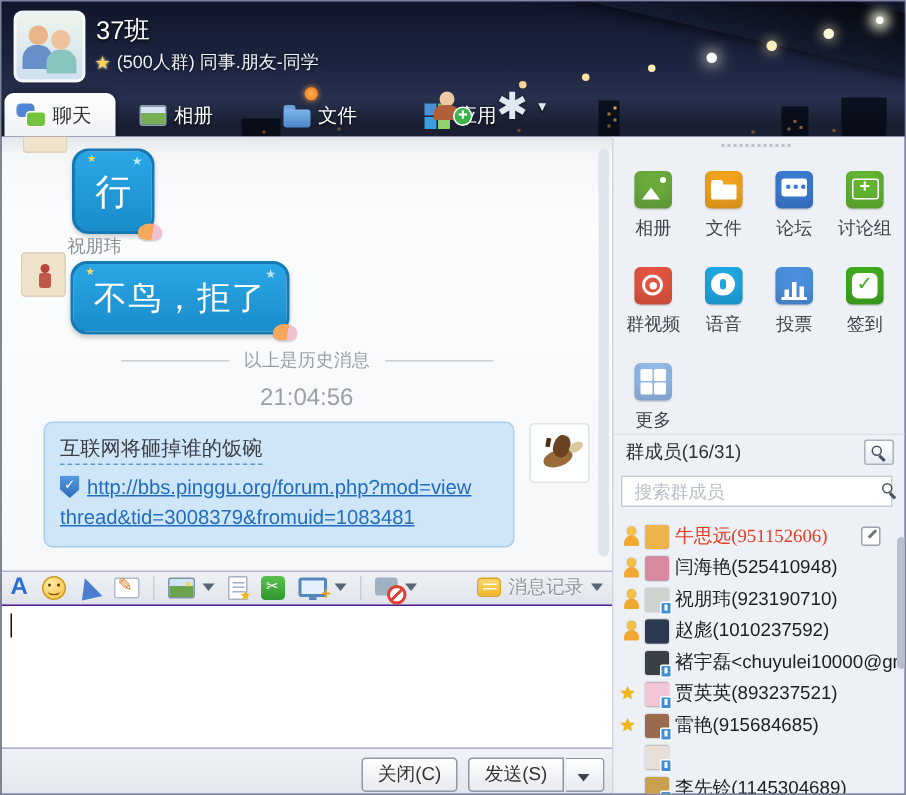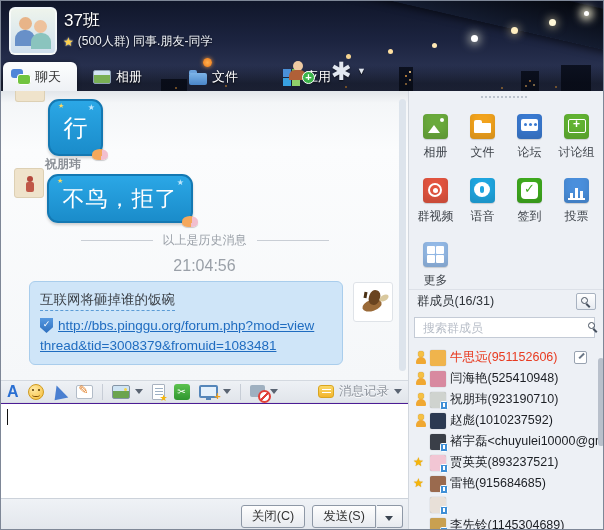--- a/index.html
+++ b/index.html
@@ -58,21 +58,21 @@
   
   .chat{position:absolute;left:0;top:90px;width:407px;height:289px;background:linear-gradient(180deg,#e2e6ea 0,#f4f6f8 12px,#fbfcfd 60px,#f5f7f9 100%);overflow:hidden;}
   .chat-scroll{position:absolute;right:2px;top:8px;width:7px;height:272px;border-radius:4px;background:#dde4ec;}
   .partial-avatar{position:absolute;left:14px;top:0;width:30px;height:11px;background:#efe3cb;border:1px solid #ddd0b4;border-top:none;border-radius:0 0 3px 3px;}
   .bubble{position:absolute;background:linear-gradient(#2ba7e6,#1a8cca);border:2px solid #1478b2;border-radius:11px;color:#fff;display:flex;align-items:center;justify-content:center;box-shadow:0 2px 3px rgba(0,0,0,.18);}
   .bubble .deco-star{position:absolute;top:2px;right:6px;color:#bfe7fb;font-size:8px;}
   .bubble .deco-star2{position:absolute;top:1px;left:8px;color:#ffd95e;font-size:7px;}
   .bubble .deco-fox{position:absolute;right:-7px;bottom:-6px;width:16px;height:11px;border-radius:60% 60% 45% 45%;background:linear-gradient(100deg,#f5a85c 60%,#f2bfcf 60%);box-shadow:0 1px 1px rgba(0,0,0,.2);}
   .b1{left:47px;top:8px;width:55px;height:57px;font-size:24px;}
   .b2{left:46px;top:83px;width:146px;height:49px;font-size:22px;letter-spacing:1px;}
-  .peer-name{position:absolute;left:44px;top:65px;font-size:12px;color:#8a8f96;font-weight:bold;}
+  .peer-name{position:absolute;left:44px;top:65px;font-size:12px;color:#8a8f96;}
   .peer-avatar{position:absolute;left:13px;top:77px;width:30px;height:30px;border-radius:3px;background:#efe3cb;border:1px solid #ddd0b4;}
   .peer-avatar::before{content:"";position:absolute;left:12px;top:7px;width:6px;height:6px;border-radius:50%;background:#b4483c;}
   .peer-avatar::after{content:"";position:absolute;left:11px;top:13px;width:8px;height:10px;border-radius:2px;background:#c05848;}
   .hist-divider{position:absolute;left:0;top:141px;width:100%;display:flex;align-items:center;justify-content:center;gap:10px;color:#9aa0a8;font-size:12px;}
   .hist-divider::before,.hist-divider::after{content:"";width:72px;height:1px;background:#c9ced5;}
   .timestamp{position:absolute;left:0;top:166px;width:100%;text-align:center;color:#9aa0a8;font-size:16px;}
   .self-card{position:absolute;left:28px;top:190px;width:314px;height:84px;background:#cfe5f8;border:1px solid #a9cdec;border-radius:6px;padding:8px 10px;}
   .share-title{font-size:13.5px;color:#3a3f45;display:inline-block;border-bottom:1px dashed #5b9bd5;padding-bottom:1px;}
   .link-row{margin-top:7px;display:flex;align-items:center;gap:5px;}
   .shield{width:13px;height:15px;background:linear-gradient(#5598e0,#2e6fbe);clip-path:polygon(0 0,100% 0,100% 62%,50% 100%,0 62%);color:#fff;font-size:9px;text-align:center;line-height:13px;flex:none;}
@@ -163,21 +163,21 @@
   .m-badge{width:15px;height:15px;position:relative;flex:none;margin-right:2px;}
   .b-person,.b-star{display:none;position:absolute;inset:0;}
   .badge-member .b-person{display:block;}
   .badge-star .b-star{display:block;color:#f5b50a;font-size:12px;line-height:15px;text-shadow:0 0 1px #c98a00;}
   .b-person::before{content:"";position:absolute;left:5px;top:1px;width:6px;height:6px;border-radius:50%;background:#f6c043;box-shadow:0 0 1px #b07a10;}
   .b-person::after{content:"";position:absolute;left:3px;top:7px;width:10px;height:7px;border-radius:5px 5px 1px 1px;background:#f0a832;}
   .m-avatar{position:relative;width:16px;height:16px;border-radius:2px;flex:none;margin-right:4px;box-shadow:0 0 1px rgba(0,0,0,.4);}
   .m-mobile{position:absolute;right:-2px;bottom:-2px;width:8px;height:9px;border-radius:1.5px;background:#3f8fd6;border:1px solid #fff;}
   .m-mobile::after{content:"";position:absolute;left:2px;top:1px;width:2px;height:4px;background:#fff;}
   .m-name{font-size:12.5px;color:#1c1f24;white-space:nowrap;overflow:hidden;}
-  .member-row.hl .m-name{color:#e83a20;}
+  .member-row.hl .m-name{color:#e83a20;font-family:Liberation Serif, serif;}
   .m-edit{display:none;position:absolute;right:14px;top:4px;width:13px;height:13px;border:1px solid #98a2b0;border-radius:2px;background:#fff;cursor:pointer;}
   .m-edit::after{content:"";position:absolute;left:3px;top:3px;width:7px;height:1.6px;background:#6a7686;transform:rotate(-45deg);}
   .member-row.hl .m-edit{display:block;}
   .panel-scrollbar{position:absolute;right:1px;top:267px;width:6px;height:88px;border-radius:3px;background:#b9c0cb;}
 </style>
 </head>
 <body>
 
 <div id="app">
 
@@ -324,26 +324,26 @@
       </div>
       <div class="app-tile">
         <div class="app-icon icon-video" style="background: rgb(226, 84, 63); --c: #e2543f;"></div>
         <div class="app-label">群视频</div>
       </div>
       <div class="app-tile">
         <div class="app-icon icon-voice" style="background: rgb(31, 166, 224); --c: #1fa6e0;"></div>
         <div class="app-label">语音</div>
       </div>
       <div class="app-tile">
+        <div class="app-icon icon-vote" style="background: rgb(74, 143, 220); --c: #4a8fdc;"></div>
+        <div class="app-label">投票</div>
+      </div>
+      <div class="app-tile">
         <div class="app-icon icon-checkin" style="background: rgb(63, 170, 30); --c: #3faa1e;"></div>
         <div class="app-label">签到</div>
-      </div>
-      <div class="app-tile">
-        <div class="app-icon icon-vote" style="background: rgb(74, 143, 220); --c: #4a8fdc;"></div>
-        <div class="app-label">投票</div>
       </div>
       <div class="app-tile">
         <div class="app-icon icon-more" style="background: rgb(147, 185, 230); --c: #93b9e6;"></div>
         <div class="app-label">更多</div>
       </div>
     </div>
 
     <div class="members-header">
       <span class="mh-label">群成员(16/31)</span>
       <span class="mh-search-btn">

